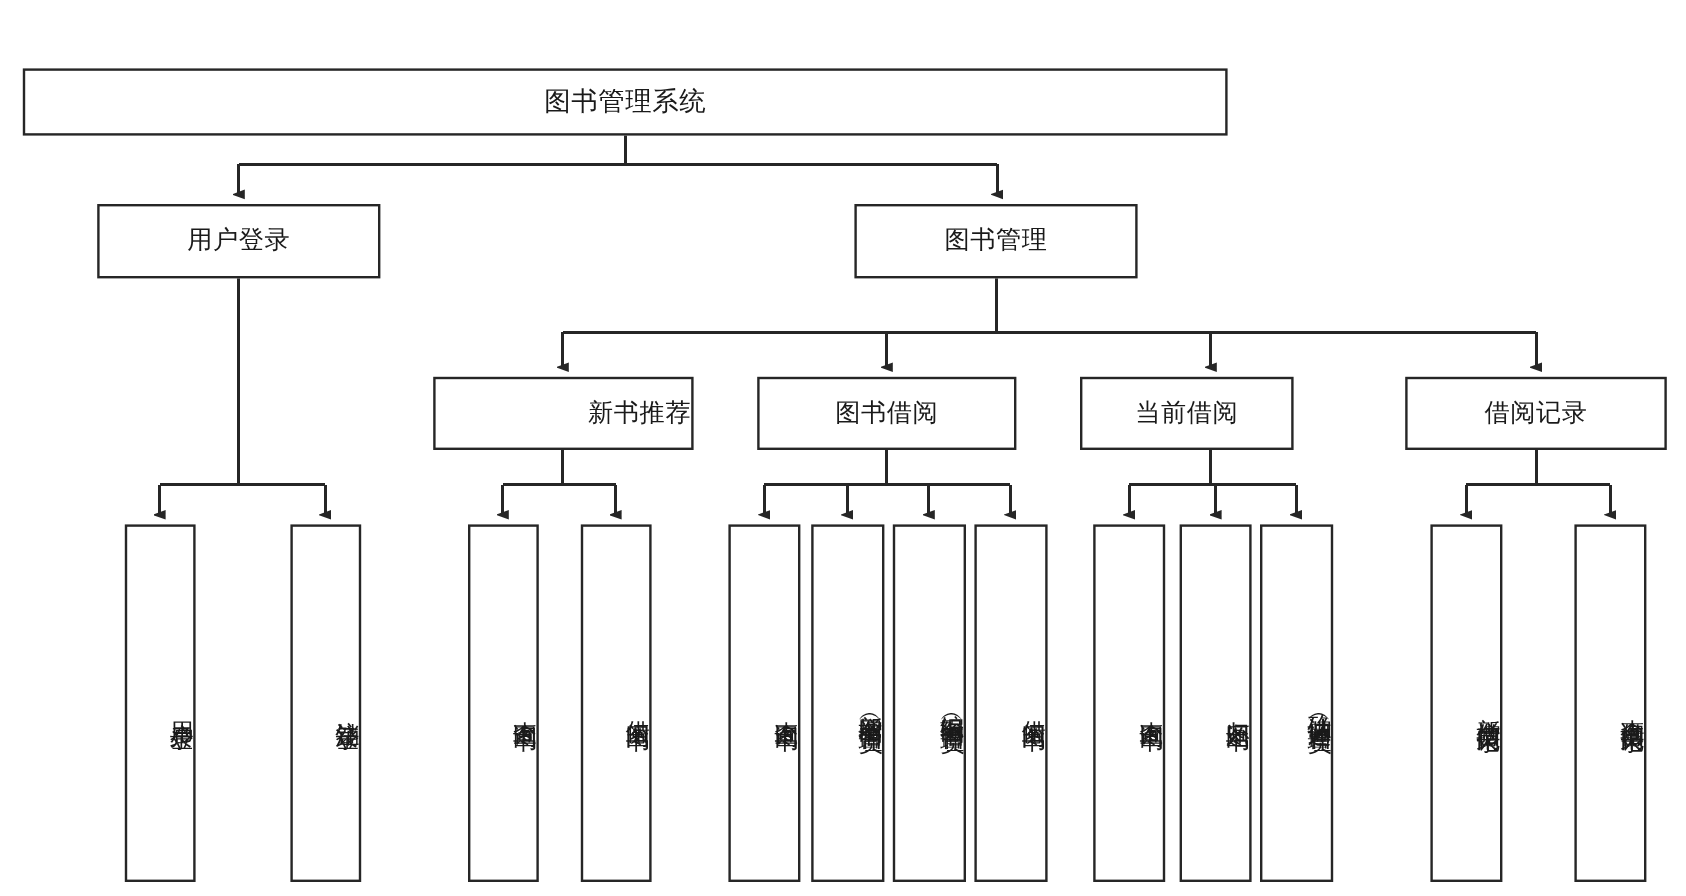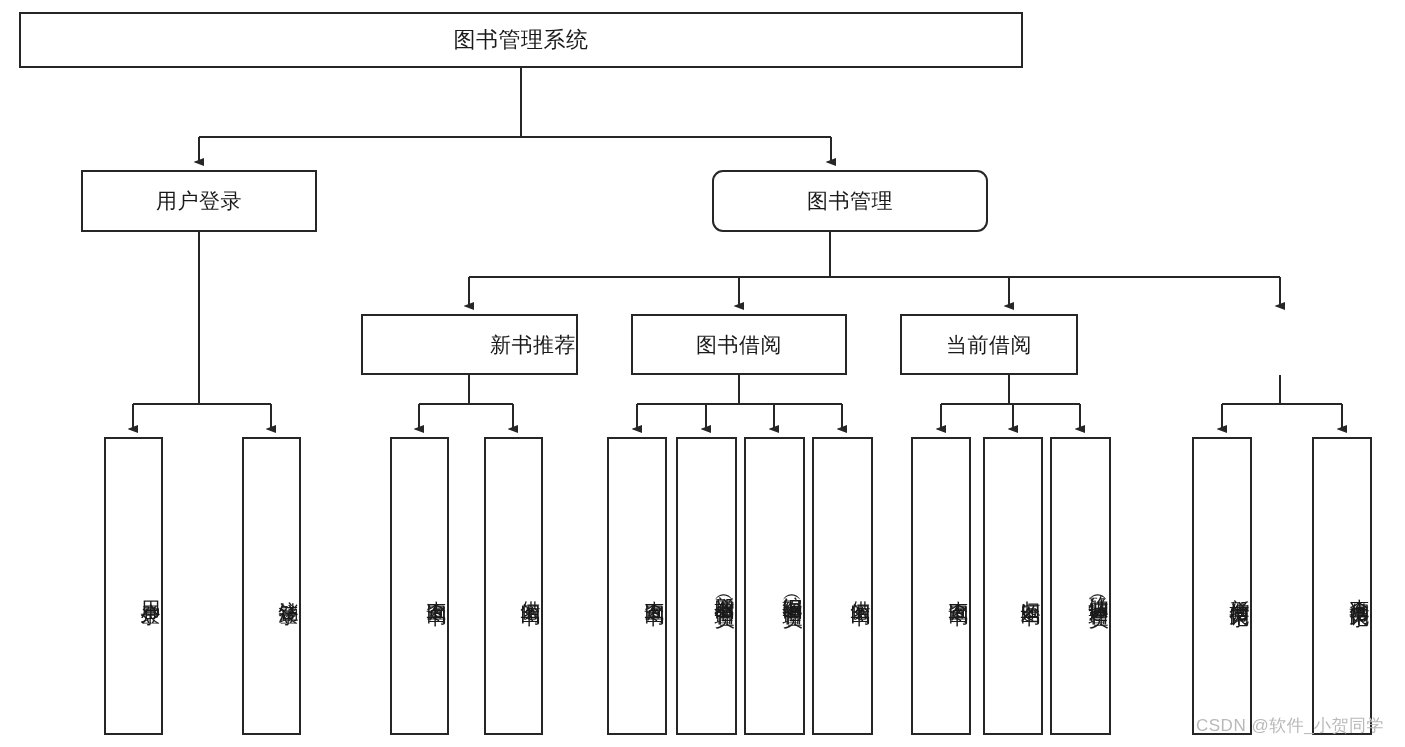--- a/index.html
+++ b/index.html
@@ -36,20 +36,21 @@
     justify-content: center;
     color: #1a1a1a;
   }
   .node.horiz {
     font-size: 21px;
     letter-spacing: 0.5px;
     line-height: 1.2;
   }
   .node.root {
     font-size: 22px;
+    margin-top: 45px;
   }
   .node.leaf {
     font-size: 20px;
     writing-mode: vertical-rl;
     text-orientation: upright;
     align-items: flex-start;
     justify-content: center;
     padding-top: 6px;
     letter-spacing: 2px;
     line-height: 1.05;
@@ -126,32 +127,35 @@
     </g>
   </svg>
 
   <div class="node horiz root" id="node-root" style="left: 19px; top: 12px; width: 1004px; height: 56px;">
     <span>图书管理系统</span>
   </div>
 
   <div class="node horiz" id="node-l2-0" style="left: 81px; top: 170px; width: 236px; height: 62px;">
     <span>用户登录</span>
   </div>
-  <div class="node horiz" id="node-l2-1" style="left: 712px; top: 170px; width: 276px; height: 62px; border-radius: 11px;">
+  <div class="node horiz" id="node-l2-1" style="left: 712px; top: 170px; width: 236px; height: 62px;">
     <span>图书管理</span>
   </div>
 
   <div class="node horiz" id="node-l3-0" style="left: 361px; top: 314px; width: 217px; height: 61px; justify-content: flex-end;">
     <span>新书推荐</span>
   </div>
   <div class="node horiz" id="node-l3-1" style="left: 631px; top: 314px; width: 216px; height: 61px;">
     <span>图书借阅</span>
   </div>
   <div class="node horiz" id="node-l3-2" style="left: 900px; top: 314px; width: 178px; height: 61px;">
     <span>当前借阅</span>
+  </div>
+  <div class="node horiz" id="node-l3-3" style="left: 1171px; top: 314px; width: 218px; height: 61px;">
+    <span>借阅记录</span>
   </div>
 
   <div class="node leaf" id="node-leaf-0" style="left: 104px; top: 437px; width: 59px; height: 298px;">
     <span class="vtext">用户登录</span>
   </div>
   <div class="node leaf" id="node-leaf-1" style="left: 242px; top: 437px; width: 59px; height: 298px;">
     <span class="vtext">注销登录</span>
   </div>
   <div class="node leaf" id="node-leaf-2" style="left: 390px; top: 437px; width: 59px; height: 298px;">
     <span class="vtext">查询图书</span>
@@ -180,15 +184,14 @@
   <div class="node leaf" id="node-leaf-10" style="left: 1050px; top: 437px; width: 61px; height: 298px;">
     <span class="vtext">确认归还（管理员）</span>
   </div>
   <div class="node leaf" id="node-leaf-11" style="left: 1192px; top: 437px; width: 60px; height: 298px;">
     <span class="vtext">新增借阅记录</span>
   </div>
   <div class="node leaf" id="node-leaf-12" style="left: 1312px; top: 437px; width: 60px; height: 298px;">
     <span class="vtext">查询借阅记录</span>
   </div>
 
-  <div class="watermark" id="watermark" style="left: 1196px; top: 714px;">CSDN @软件_小贺同学</div>
 
 </div>
 
 </body></html>

